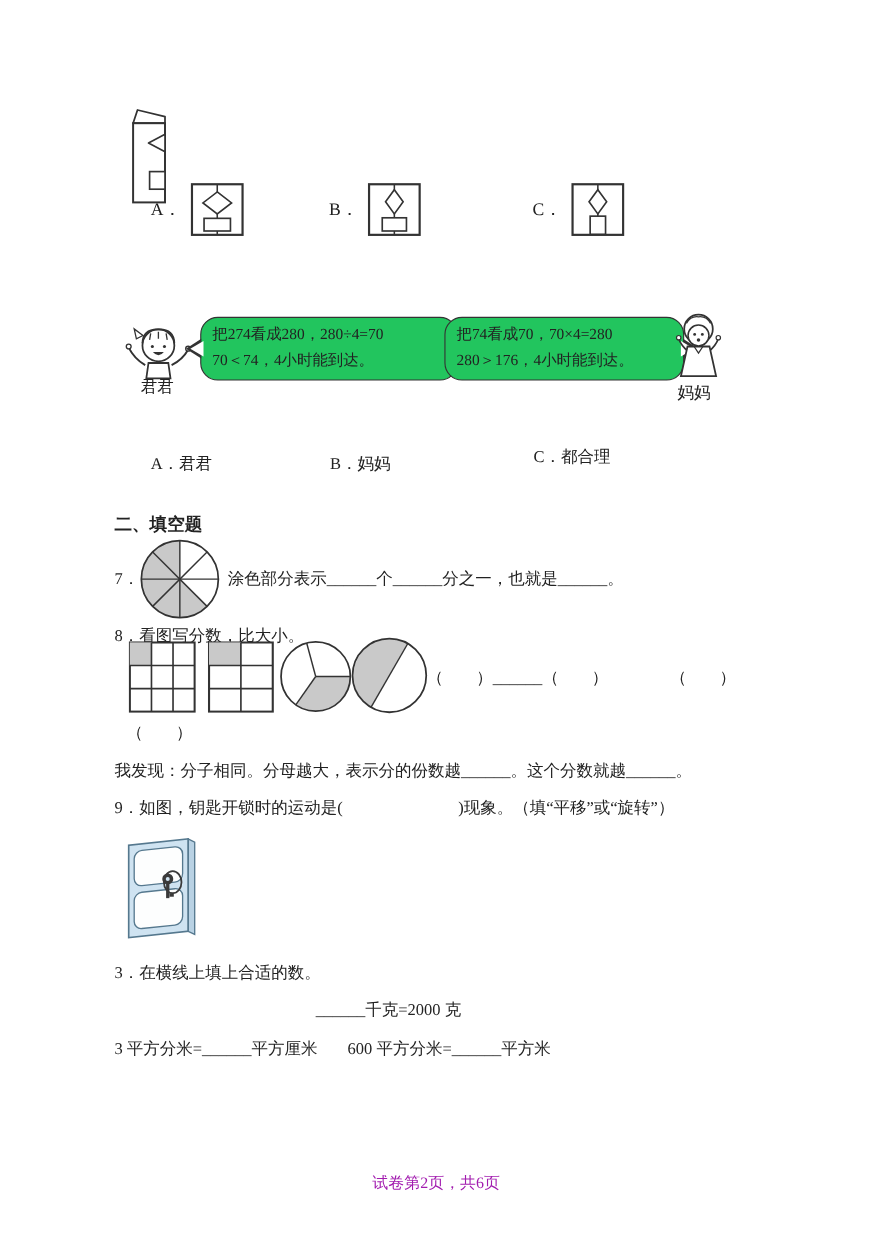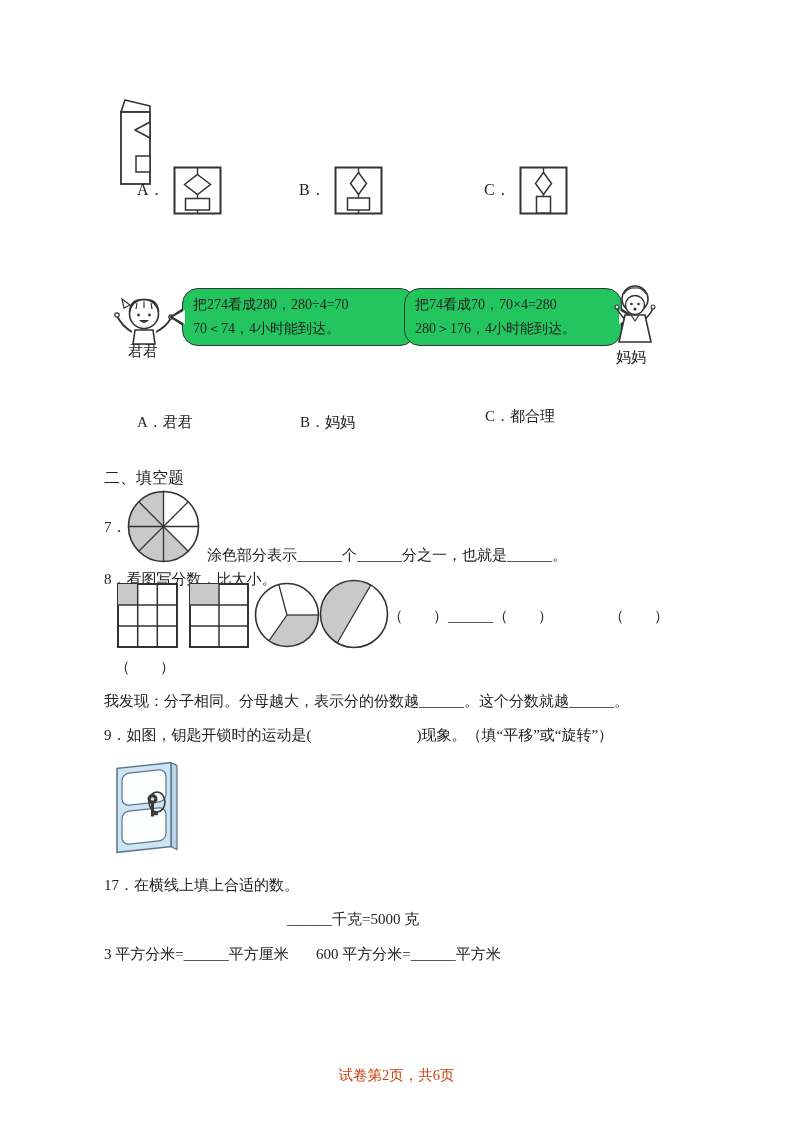--- a/index.html
+++ b/index.html
@@ -4,21 +4,21 @@
 <style>
   html,body { margin:0; padding:0; background:#ffffff; }
   .page {
     position:relative; width:793px; height:1122px; background:#ffffff;
     font-family:"Liberation Serif","DejaVu Serif",serif;
     color:#222; overflow:hidden;
   }
   .abs { position:absolute; }
   .txt { font-size:15px; line-height:33px; white-space:nowrap; }
   .q6text { left:104px; top:220px; }
-  .bold { font-weight:normal; }
+  .bold { font-weight:bold; }
 
   
   .shape-opt { position:absolute; top:166px; display:flex; align-items:center; gap:8px; }
   .shape-opt .lbl { font-size:16px; }
 
   
   .dialogue { position:absolute; left:104px; top:286px; width:592px; height:92px; }
   .bubble {
     position:absolute; background:#22c55e; border:1.6px solid #333; border-radius:16px;
     padding:4px 10px; font-size:14px; line-height:24px; white-space:nowrap;
@@ -29,21 +29,21 @@
     border-top:7px solid transparent; border-bottom:7px solid transparent; border-right:12px solid #fff; }
   .tail-r-out { position:absolute; right:-14px; top:19px; width:0; height:0;
     border-top:9px solid transparent; border-bottom:9px solid transparent; border-left:14px solid #333; }
   .tail-r-in { position:absolute; right:-10px; top:21px; width:0; height:0;
     border-top:7px solid transparent; border-bottom:7px solid transparent; border-left:12px solid #fff; }
   .fig-label { position:absolute; font-size:15px; white-space:nowrap; }
 
   .ans-row { position:absolute; left:388px; top:607px; display:flex; align-items:baseline; font-size:15px; }
   .ans-row .gap-big { margin-left:56px; }
 
-  .footer { position:absolute; left:0; top:1066px; width:100%; text-align:center; font-size:14.5px; color:#c2410c; }
+  .footer { position:absolute; left:0; top:1066px; width:100%; text-align:center; font-size:14.5px; color:#a21caf; }
 </style>
 </head>
 <body>
 
 <div class="page">
 
   <svg class="abs" style="left:111px; top:97px;" width="48" height="94" viewBox="0 0 48 94">
     <polygon points="10,15 14,3 39,9 39,15" fill="#fff" stroke="#333" stroke-width="1.6" stroke-linejoin="round"></polygon>
     <rect x="10" y="15" width="29" height="72" fill="#fff" stroke="#333" stroke-width="1.8"></rect>
     <polygon points="39,25 24,33 39,41" fill="#fff" stroke="#333" stroke-width="1.5" stroke-linejoin="round"></polygon>
@@ -135,21 +135,21 @@
 
   <div class="abs txt" style="left:104px; top:511px;">7．</div>
   <svg class="abs" style="left:126px; top:489px;" width="75" height="75" viewBox="0 0 75 75">
     <path d="M37.5,37.5 L37.5,2.5 A35,35 0 1 0 62.25,62.25 Z" fill="#c9c9c9"></path>
     <circle cx="37.5" cy="37.5" r="35" fill="none" stroke="#333" stroke-width="1.6"></circle>
     <line x1="37.5" y1="2.5" x2="37.5" y2="72.5" stroke="#333" stroke-width="1.3"></line>
     <line x1="2.5" y1="37.5" x2="72.5" y2="37.5" stroke="#333" stroke-width="1.3"></line>
     <line x1="12.75" y1="12.75" x2="62.25" y2="62.25" stroke="#333" stroke-width="1.3"></line>
     <line x1="62.25" y1="12.75" x2="12.75" y2="62.25" stroke="#333" stroke-width="1.3"></line>
   </svg>
-  <div class="abs txt" style="left:207px; top:511px;margin-top:28px;">涂色部分表示______个______分之一，也就是______。</div>
+  <div class="abs txt" style="left:207px; top:511px;">涂色部分表示______个______分之一，也就是______。</div>
 
   <div class="abs txt" style="left:104px; top:563px;">8．看图写分数，比大小。</div>
 
   <svg class="abs" style="left:117px; top:583px;" width="61" height="65" viewBox="0 0 61 65">
     <rect x="1" y="1" width="59" height="63" fill="#fff" stroke="#333" stroke-width="2"></rect>
     <rect x="1" y="1" width="19.7" height="21" fill="#c9c9c9"></rect>
     <line x1="20.7" y1="1" x2="20.7" y2="64" stroke="#333" stroke-width="1.5"></line>
     <line x1="40.3" y1="1" x2="40.3" y2="64" stroke="#333" stroke-width="1.5"></line>
     <line x1="1" y1="22" x2="60" y2="22" stroke="#333" stroke-width="1.5"></line>
     <line x1="1" y1="43" x2="60" y2="43" stroke="#333" stroke-width="1.5"></line>
@@ -196,20 +196,20 @@
       <rect x="11" y="25" width="44" height="32" rx="7" fill="#fdfefe" stroke="#55788e" stroke-width="1.2"></rect>
       <rect x="11" y="63" width="44" height="33" rx="7" fill="#fdfefe" stroke="#55788e" stroke-width="1.2"></rect>
     </g>
     <ellipse cx="46" cy="52" rx="8" ry="10" fill="none" stroke="#3a3a3a" stroke-width="1.6"></ellipse>
     <circle cx="41.5" cy="49" r="5" fill="#3a3a3a"></circle>
     <circle cx="41.5" cy="49" r="1.8" fill="#cfe3f1"></circle>
     <rect x="40" y="52.5" width="3" height="14" fill="#3a3a3a"></rect>
     <rect x="43" y="62" width="4" height="3.2" fill="#3a3a3a"></rect>
   </svg>
 
-  <div class="abs txt" style="left:104px; top:869px;">17．在横线上填上合适的数。</div>
-  <div class="abs txt" style="left:287px; top:903px;">______千克=5000 克</div>
+  <div class="abs txt" style="left:104px; top:869px;">3．在横线上填上合适的数。</div>
+  <div class="abs txt" style="left:287px; top:903px;">______千克=2000 克</div>
   <div class="abs txt" style="left:104px; top:938px;">3 平方分米=______平方厘米</div>
   <div class="abs txt" style="left:316px; top:938px;">600 平方分米=______平方米</div>
 
   <div class="footer">试卷第2页，共6页</div>
 
 </div>
 
 </body></html>

